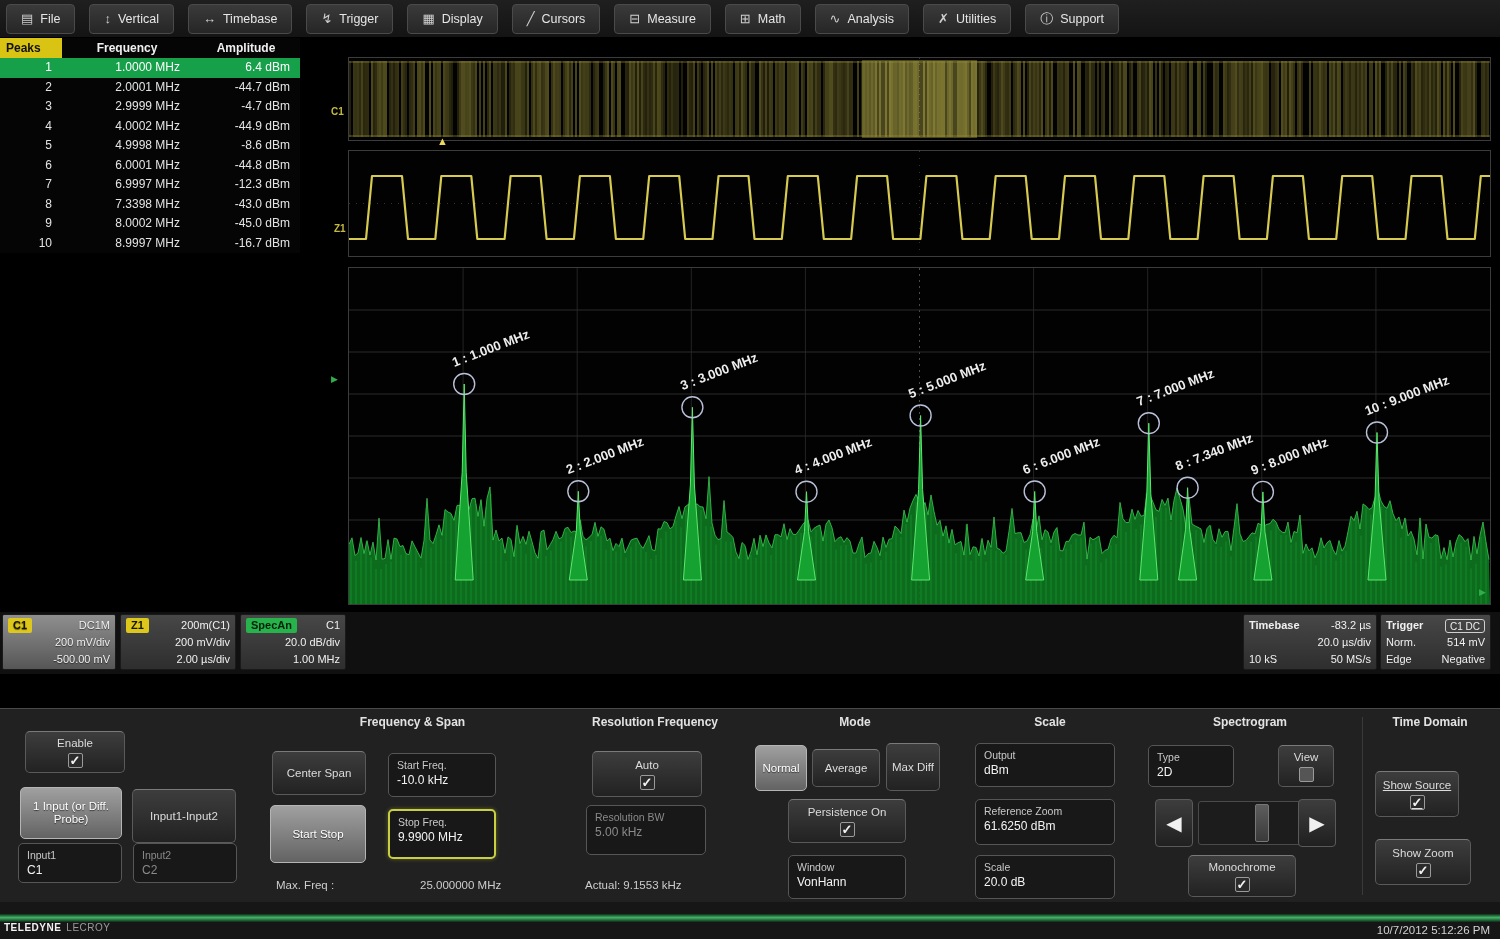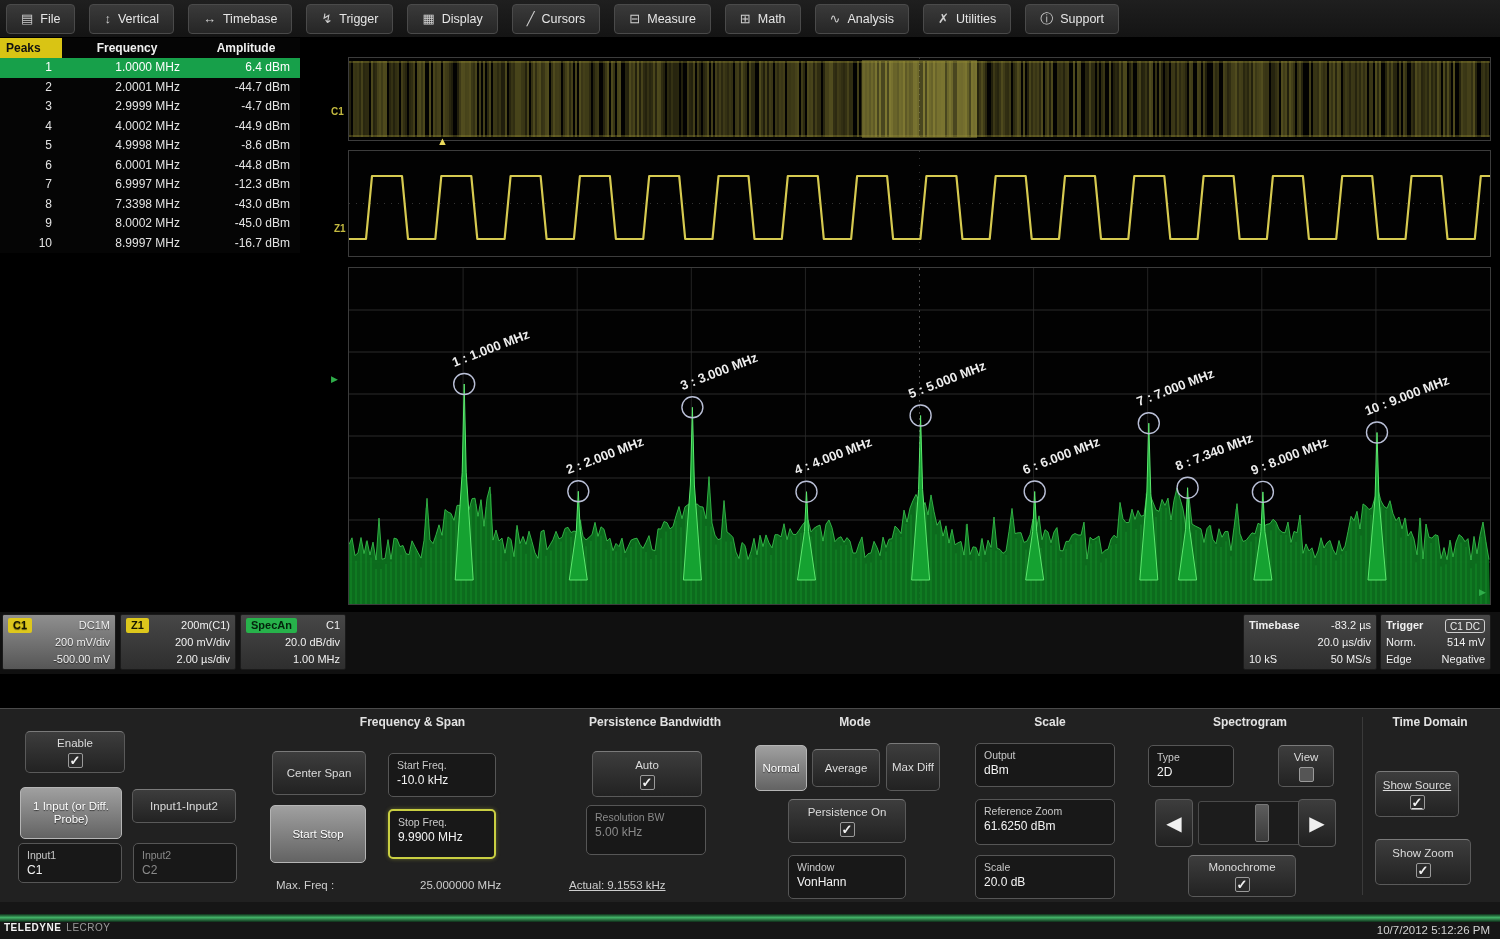--- a/index.html
+++ b/index.html
@@ -1007,21 +1007,21 @@
   </div>
 
 
   <div class="dialog-body">
 
     <div class="panel-btn" style="left:25px;top:22px;width:100px;height:42px;">
       <span>Enable</span>
       <span class="cb">✓</span>
     </div>
     <div class="panel-btn sel" style="left:20px;top:78px;width:102px;height:52px;">1 Input (or Diff. Probe)</div>
-    <div class="panel-btn" style="left:132px;top:80px;width:104px;height:34px;">Input1-Input2</div>
+    <div class="panel-btn" style="left:132px;top:80px;width:104px;height:54px;">Input1-Input2</div>
     <div class="field" style="left:18px;top:134px;width:104px;height:40px;">
       <div class="flabel">Input1</div>
       <div class="fvalue">C1</div>
     </div>
     <div class="field dim" style="left:133px;top:134px;width:104px;height:40px;">
       <div class="flabel">Input2</div>
       <div class="fvalue">C2</div>
     </div>
 
     <div class="sec-title" style="left:265px;width:295px;">Frequency &amp; Span</div>
@@ -1031,30 +1031,30 @@
       <div class="fvalue">-10.0 kHz</div>
     </div>
     <div class="panel-btn sel" style="left:270px;top:96px;width:96px;height:58px;">Start Stop</div>
     <div class="field editing" style="left:388px;top:100px;width:108px;height:50px;">
       <div class="flabel">Stop Freq.</div>
       <div class="fvalue">9.9900 MHz</div>
     </div>
     <div class="stat-label" style="left:276px;top:170px;">Max. Freq :</div>
     <div class="stat-label" style="left:420px;top:170px;">25.000000 MHz</div>
 
-    <div class="sec-title" style="left:565px;width:180px;">Persistence Bandwidth</div>
+    <div class="sec-title" style="left:565px;width:180px;">Resolution Frequency</div>
     <div class="panel-btn" style="left:592px;top:42px;width:110px;height:46px;">
       <span>Auto</span>
       <span class="cb">✓</span>
     </div>
     <div class="field dim" style="left:586px;top:96px;width:120px;height:50px;">
       <div class="flabel">Resolution BW</div>
       <div class="fvalue">5.00 kHz</div>
     </div>
-    <div class="stat-label" style="left:569px;top:170px;text-decoration:underline;">Actual: 9.1553 kHz</div>
+    <div class="stat-label" style="left:585px;top:170px;">Actual: 9.1553 kHz</div>
 
     <div class="sec-title" style="left:750px;width:210px;">Mode</div>
     <div class="panel-btn sel" style="left:755px;top:36px;width:52px;height:46px;">Normal</div>
     <div class="panel-btn" style="left:812px;top:40px;width:68px;height:38px;">Average</div>
     <div class="panel-btn" style="left:886px;top:34px;width:54px;height:48px;">Max Diff</div>
     <div class="panel-btn" style="left:788px;top:90px;width:118px;height:44px;">
       <span>Persistence On</span>
       <span class="cb">✓</span>
     </div>
     <div class="field" style="left:788px;top:146px;width:118px;height:44px;">

